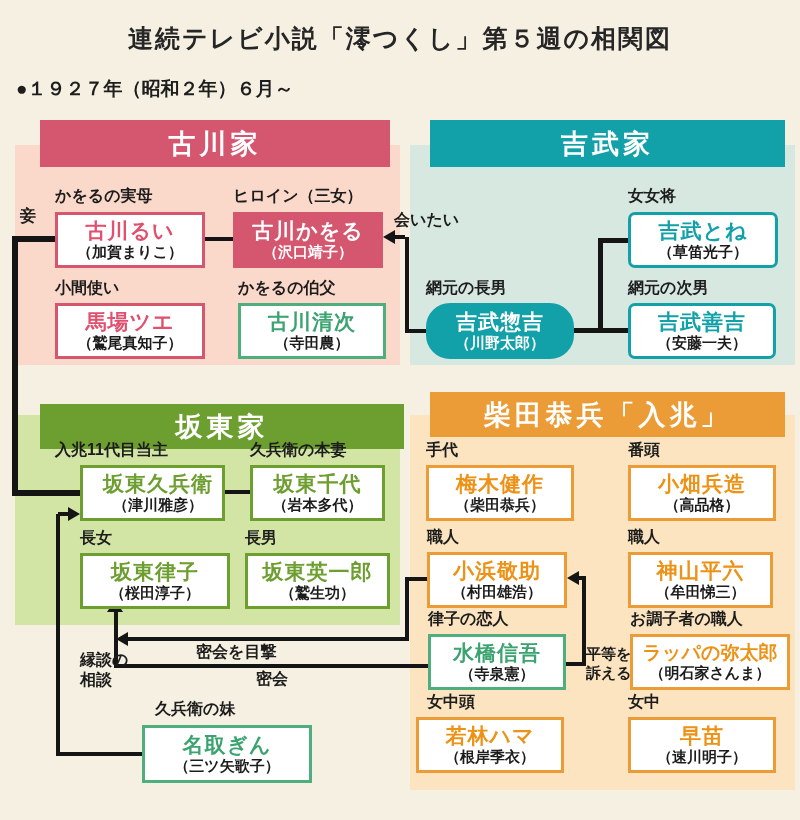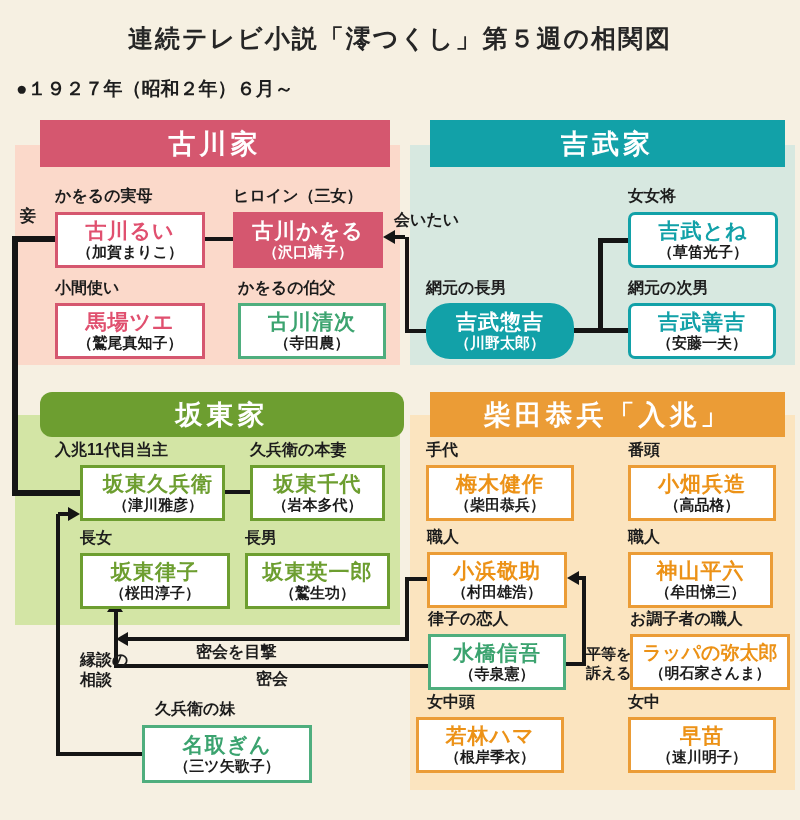--- a/index.html
+++ b/index.html
@@ -46,21 +46,21 @@
   <div class="title">連続テレビ小説「澪つくし」第５週の相関図</div>
   <div class="subtitle">●１９２７年（昭和２年）６月～</div>
 
   <div class="panel panel-pink" style="left:15px;top:145px;width:385px;height:220px;"></div>
   <div class="panel panel-teal" style="left:410px;top:145px;width:385px;height:220px;"></div>
   <div class="panel panel-green" style="left:15px;top:415px;width:385px;height:210px;"></div>
   <div class="panel panel-orange" style="left:410px;top:415px;width:385px;height:375px;"></div>
 
   <div class="hdr hdr-pink" style="left:40px;top:120px;width:350px;height:47px;">古川家</div>
   <div class="hdr hdr-teal" style="left:430px;top:120px;width:355px;height:47px;">吉武家</div>
-  <div class="hdr hdr-green" style="left:40px;top:392px;width:364px;height:45px;border-radius:12px;">坂東家</div>
+  <div class="hdr hdr-green" style="left:40px;top:404px;width:364px;height:45px;">坂東家</div>
   <div class="hdr hdr-orange" style="left:430px;top:392px;width:355px;height:45px;">柴田恭兵「入兆」</div>
 
   <div class="ln" style="left:12px;top:236px;width:43px;height:6px;"></div>
   <div class="ln" style="left:12px;top:236px;width:6px;height:260px;"></div>
   <div class="ln" style="left:12px;top:490px;width:68px;height:6px;"></div>
   <div class="ln" style="left:205px;top:237px;width:28px;height:4px;"></div>
   <div class="ln" style="left:225px;top:490px;width:25px;height:4px;"></div>
   <div class="ln" style="left:409px;top:329px;width:17px;height:4px;"></div>
   <div class="ln" style="left:405px;top:237px;width:4px;height:96px;"></div>
   <div class="ln" style="left:394px;top:235px;width:11px;height:4px;"></div>

